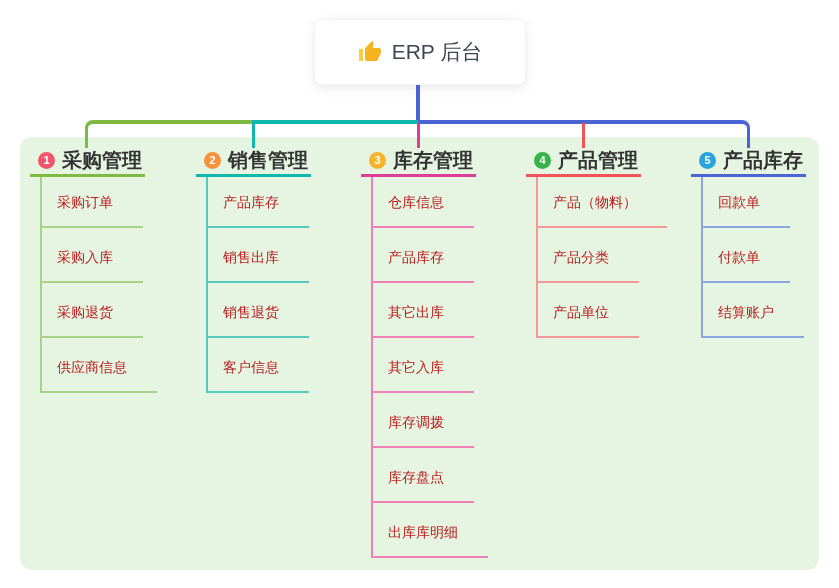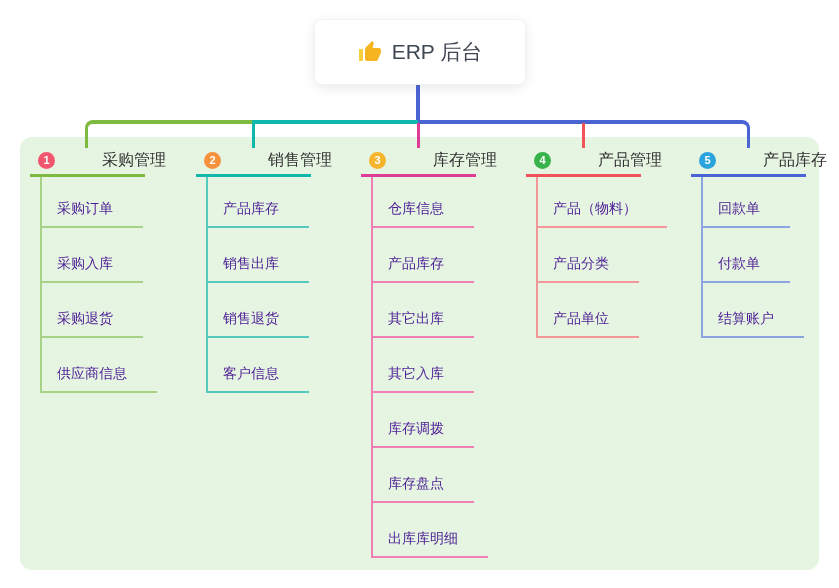--- a/index.html
+++ b/index.html
@@ -46,27 +46,27 @@
   .branch{position:absolute;top:146px;width:115px;}
   .bhead{
     height:31px;display:flex;align-items:center;gap:7px;padding-left:8px;
     border-bottom:3px solid;box-sizing:border-box;
   }
   .badge{
     width:17px;height:17px;border-radius:50%;flex:none;
     color:#fff;font-size:11px;font-weight:700;
     display:flex;align-items:center;justify-content:center;
   }
-  .blabel{font-size:16px;color:#333;font-weight:400;white-space:nowrap;margin-left:40px;}
+  .blabel{font-size:20px;color:#333;font-weight:700;white-space:nowrap;}
   .trunk{position:absolute;left:10px;top:31px;width:2px;}
   .kid{
     margin-left:10px;height:55px;display:flex;align-items:flex-end;
     border-bottom:2px solid;width:max-content;
-    padding:0 30px 8px 17px;box-sizing:border-box;
-    font-size:14px;color:#4c1d95;white-space:nowrap;
+    padding:0 30px 14px 17px;box-sizing:border-box;
+    font-size:14px;color:#b91c1c;white-space:nowrap;
   }
   .kid:first-child{height:51px;}
 </style>
 </head>
 <body>
 
 <div class="panel"></div>
 
 <div class="line root-drop"></div>
 <div class="line bus-green"></div>

